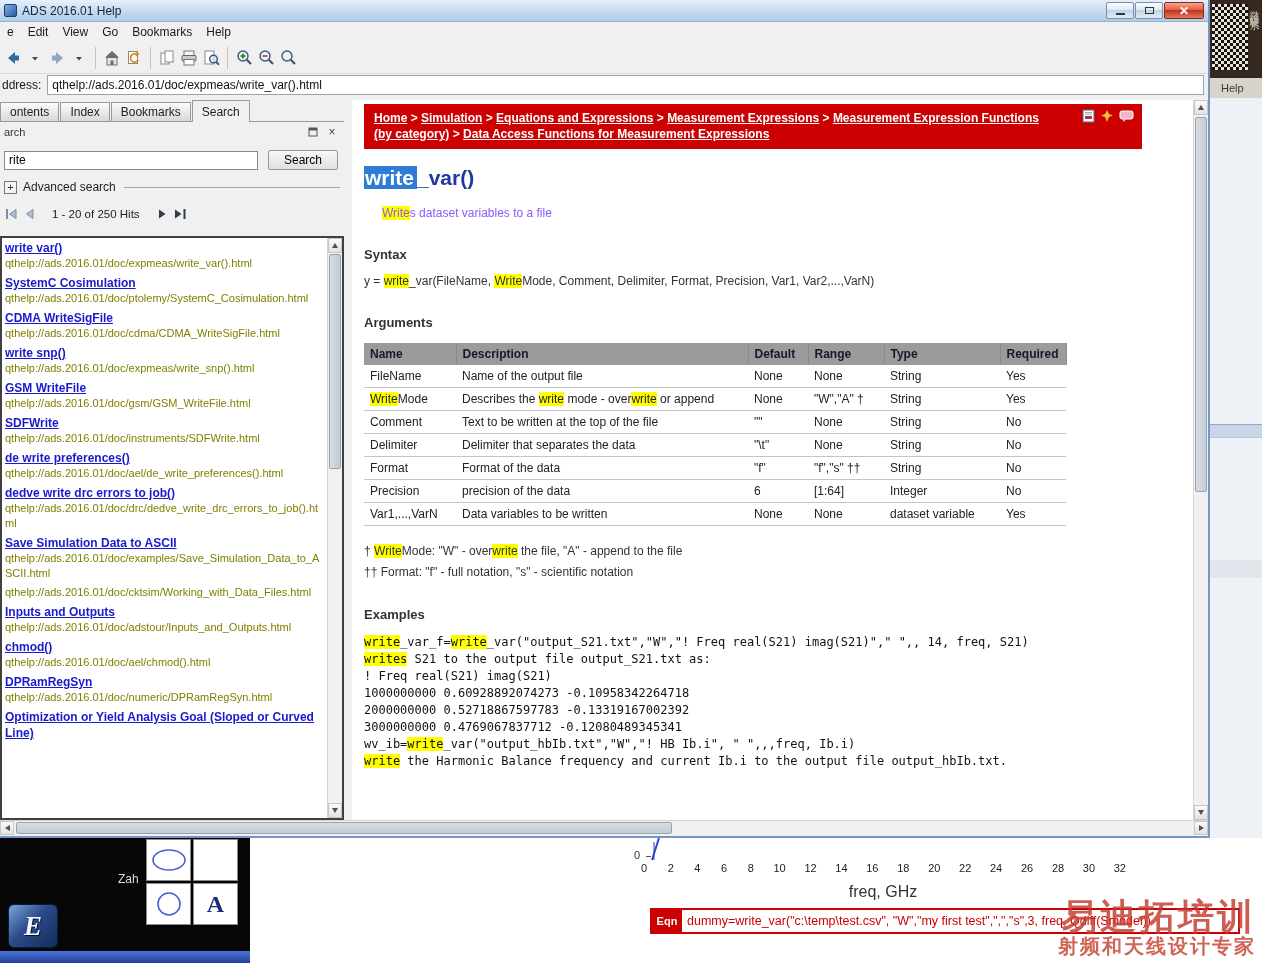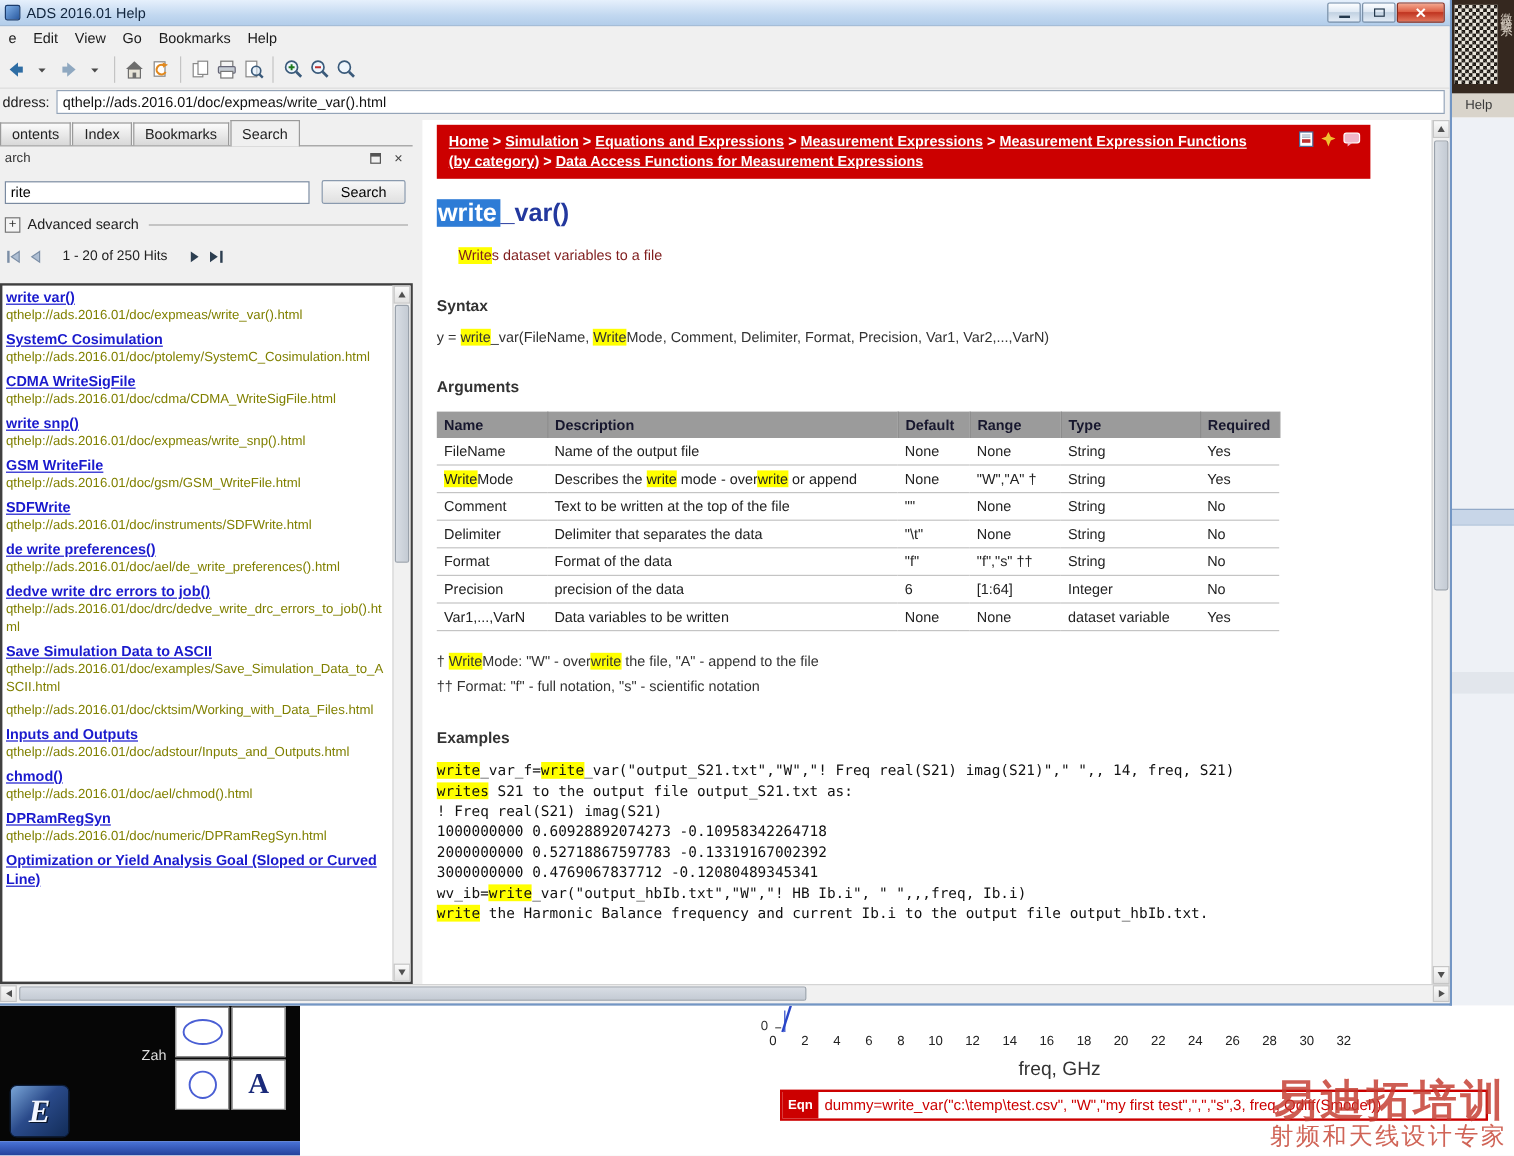--- a/index.html
+++ b/index.html
@@ -37,21 +37,21 @@
   .tool-grid { position:absolute; left:146px; top:1px; width:94px; display:grid; grid-template-columns:45px 45px; grid-auto-rows:42px; gap:2px; }
   .tool-cell { background:#fff; border:1px solid #8a8a8a; display:flex; align-items:center; justify-content:center; }
   .tool-a { font-family:"Liberation Serif",serif; font-size:24px; font-weight:bold; color:#1a2a7a; }
   .e-icon { position:absolute; left:8px; top:66px; width:50px; height:44px; border-radius:6px;
     background:linear-gradient(135deg,#7aa6d8 0%,#2a4a8a 45%,#122c58 100%); border:1px solid #0c1c38;
     display:flex; align-items:center; justify-content:center; }
   .e-glyph { font-family:"Liberation Serif",serif; font-style:italic; font-weight:bold; font-size:27px; color:#f2f6ff; text-shadow:1px 1px 0 #081428; }
   .taskbar-strip { position:absolute; left:0; top:951px; width:250px; height:12px; background:linear-gradient(#4a74d8,#23409a); z-index:4; }
 
   .wm-logo { position:absolute; right:6px; top:893px; font-size:36px; font-weight:bold; color:#c43a2e; opacity:.82; letter-spacing:3px; z-index:60; white-space:nowrap; }
-  .wm-tag { position:absolute; right:6px; top:933px; font-size:20px; color:#c84a3a; opacity:.85; letter-spacing:2px; z-index:60; white-space:nowrap; }
+  .wm-tag { position:absolute; right:6px; top:933px; font-size:20px; color:#c84a3a; opacity:.85; letter-spacing:2px; z-index:60; white-space:nowrap;font-weight:bold; }
 
   
   .help-window { position:absolute; left:0; top:0; width:1210px; height:838px; background:#f0f0f0;
     border-right:2px solid #7396c4; border-bottom:2px solid #7396c4; z-index:10; }
 
   .titlebar { height:22px; background:linear-gradient(#e6f0fc,#c2d8f0 60%,#b2cdea); border-bottom:1px solid #96b2d2;
     display:flex; align-items:center; padding:0 4px; }
   .app-icon { width:13px; height:13px; border-radius:2px; background:linear-gradient(135deg,#7fb0e8,#2a5aa0); border:1px solid #1c3c6c; margin-right:5px; }
   .win-title { font-size:12px; color:#10243c; }
   .win-btns { margin-left:auto; display:flex; }
@@ -109,21 +109,21 @@
   .content { flex:1; background:#fff; position:relative; overflow:hidden; }
   .content-scroll { position:relative; width:15px; background:#f1f1f1; border-left:1px solid #d4d4d4; }
 
   .banner { margin:4px 0 0 12px; width:778px; background:#cc0000; color:#fff; font-size:12px; font-weight:bold;
     line-height:16px; padding:6px 86px 7px 10px; position:relative; }
   .bc-link { text-decoration:underline; }
   .banner-icons { position:absolute; right:8px; top:5px; display:flex; gap:6px; }
 
   h1.page-title { margin:17px 0 0 12px; font-size:21px; font-weight:bold; color:#23389e; }
   .sel { background:#2e7cd6; color:#fff; padding:0 3px 0 1px; }
-  .desc { margin:16px 0 0 12px; font-size:12px; color:#7f1d1d;padding-left:18px; }
+  .desc { margin:16px 0 0 12px; font-size:12px; color:#8b5cf6;padding-left:18px; }
   h2.sect { margin:27px 0 0 12px; font-size:13px; font-weight:bold; color:#333; }
   .syntax { margin:12px 0 0 12px; font-size:12px; color:#333; }
 
   table.args { margin:13px 0 0 12px; border-collapse:collapse; width:702px; font-size:12px; table-layout:fixed; }
   table.args th { background:#9b9b9b; color:#17172e; font-weight:bold; text-align:left; padding:4px 6px; border-right:1px solid #8c8c8c; }
   table.args td { padding:4px 6px; border-bottom:1px solid #c4c4c4; color:#222; overflow:hidden; white-space:nowrap; }
   .fn { margin:17px 0 0 12px; font-size:12px; color:#333; line-height:16px; }
   .fn + .fn { margin-top:5px; }
   .code { margin:12px 0 0 12px; font-family:"DejaVu Sans Mono",monospace; font-size:12px; line-height:17px; color:#111; }
   .code-line { white-space:pre; }

